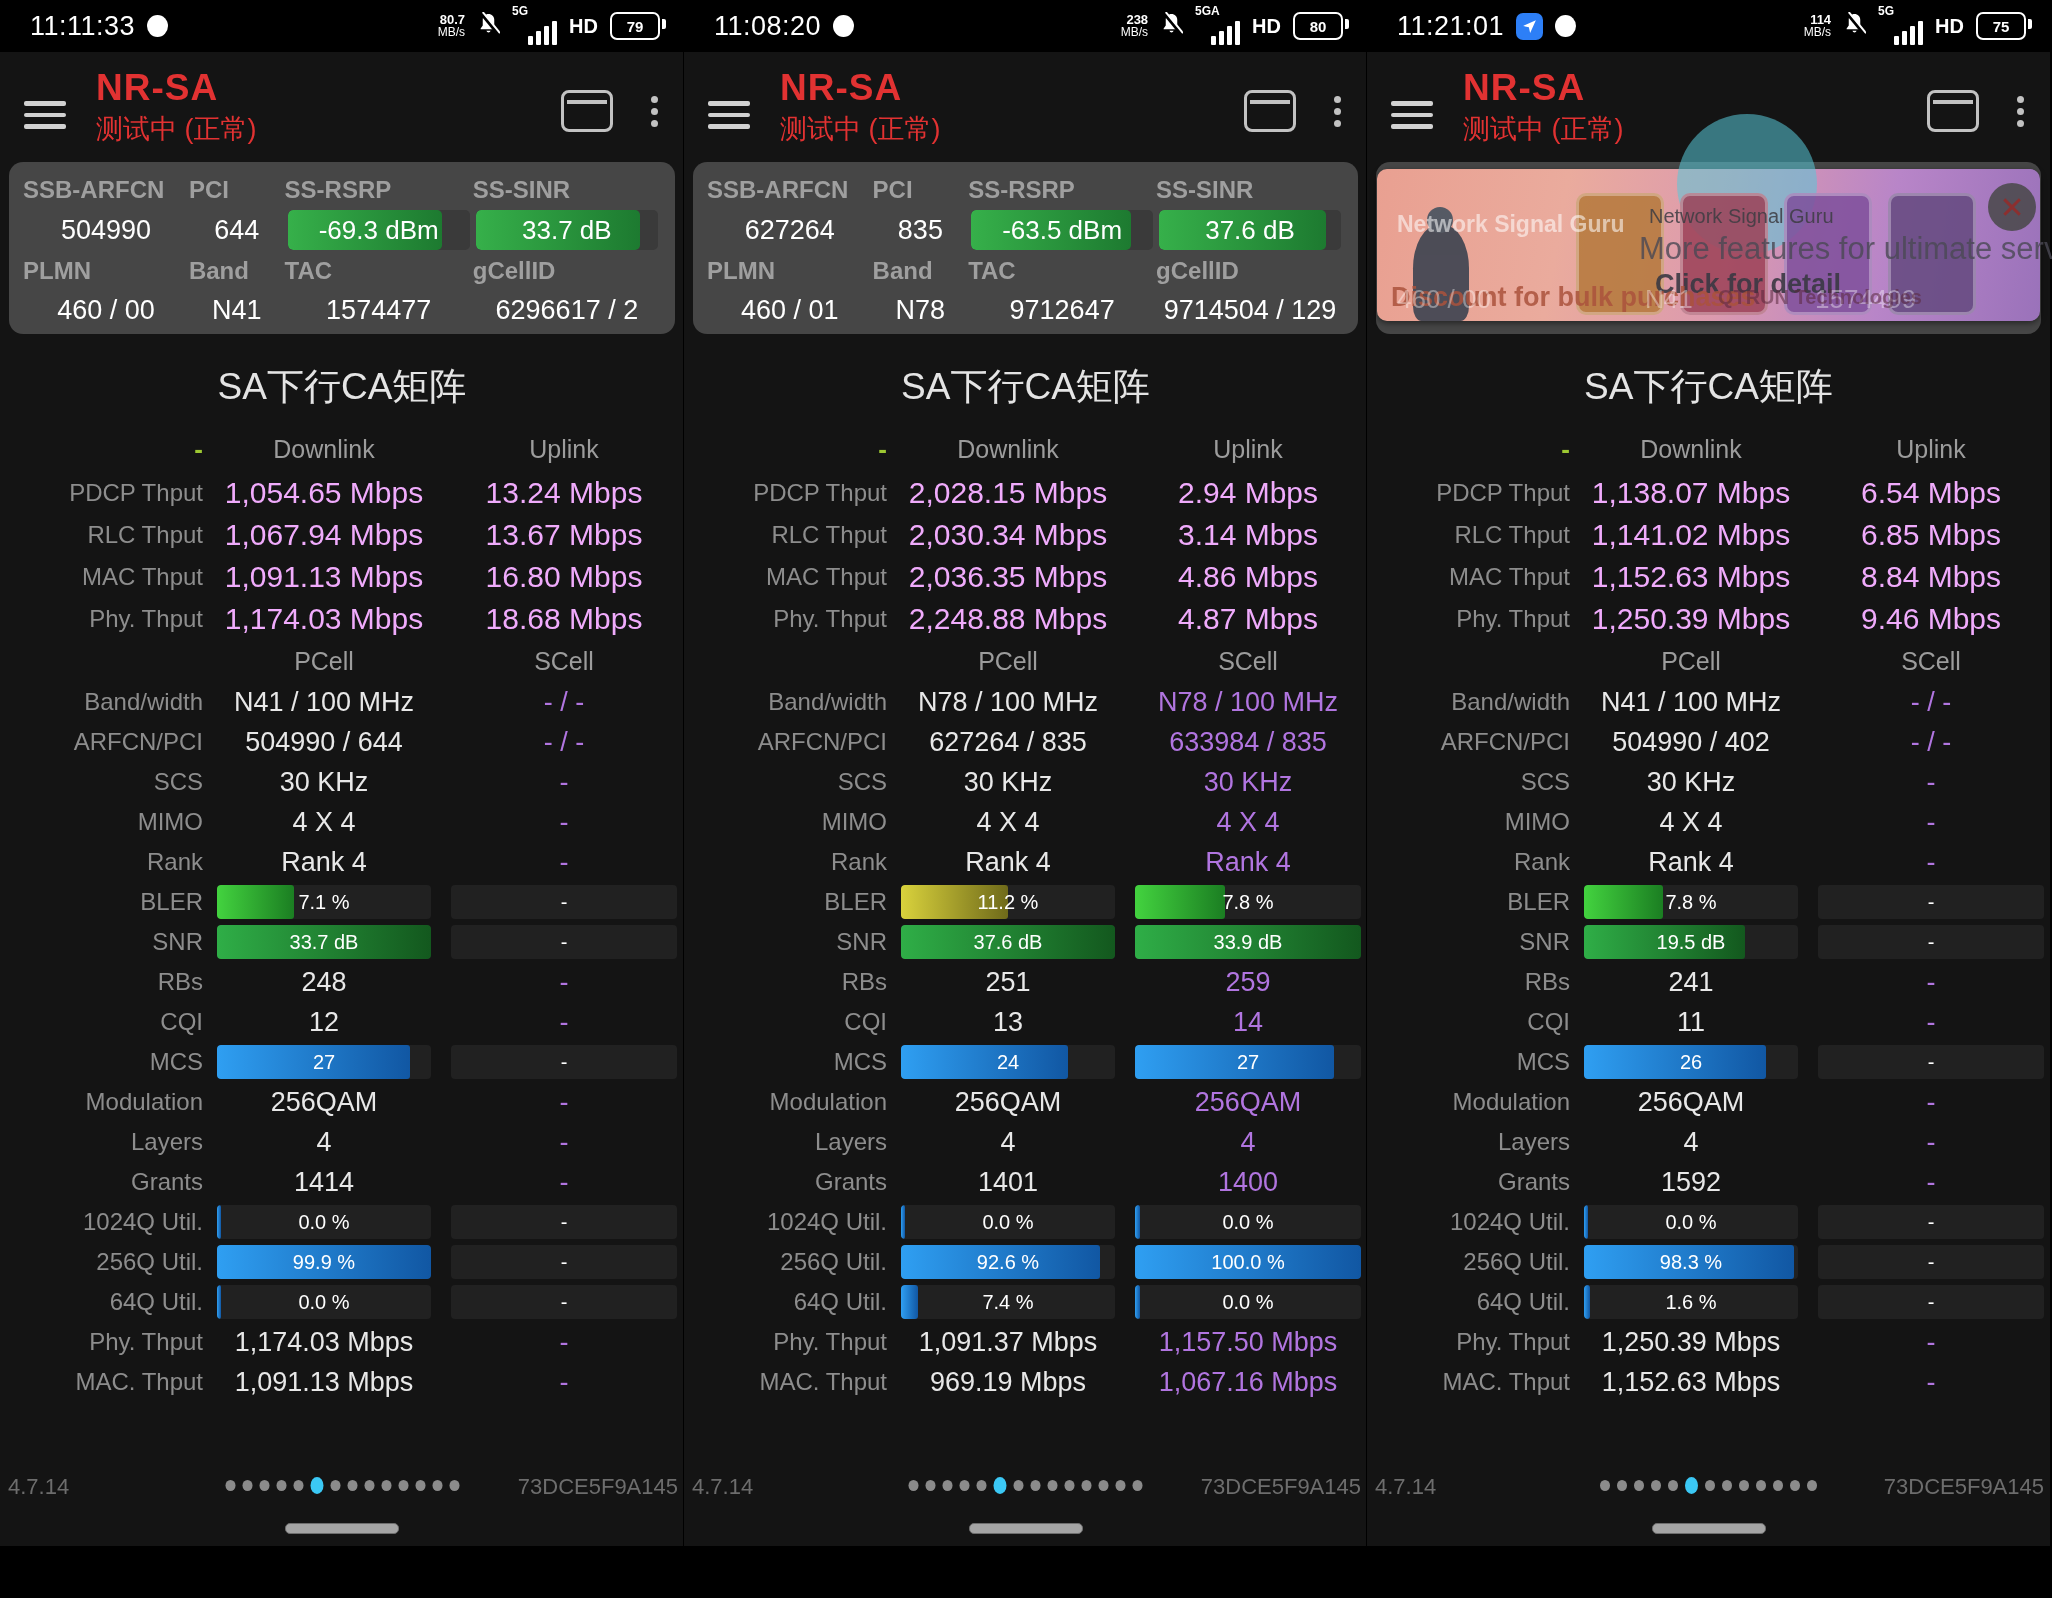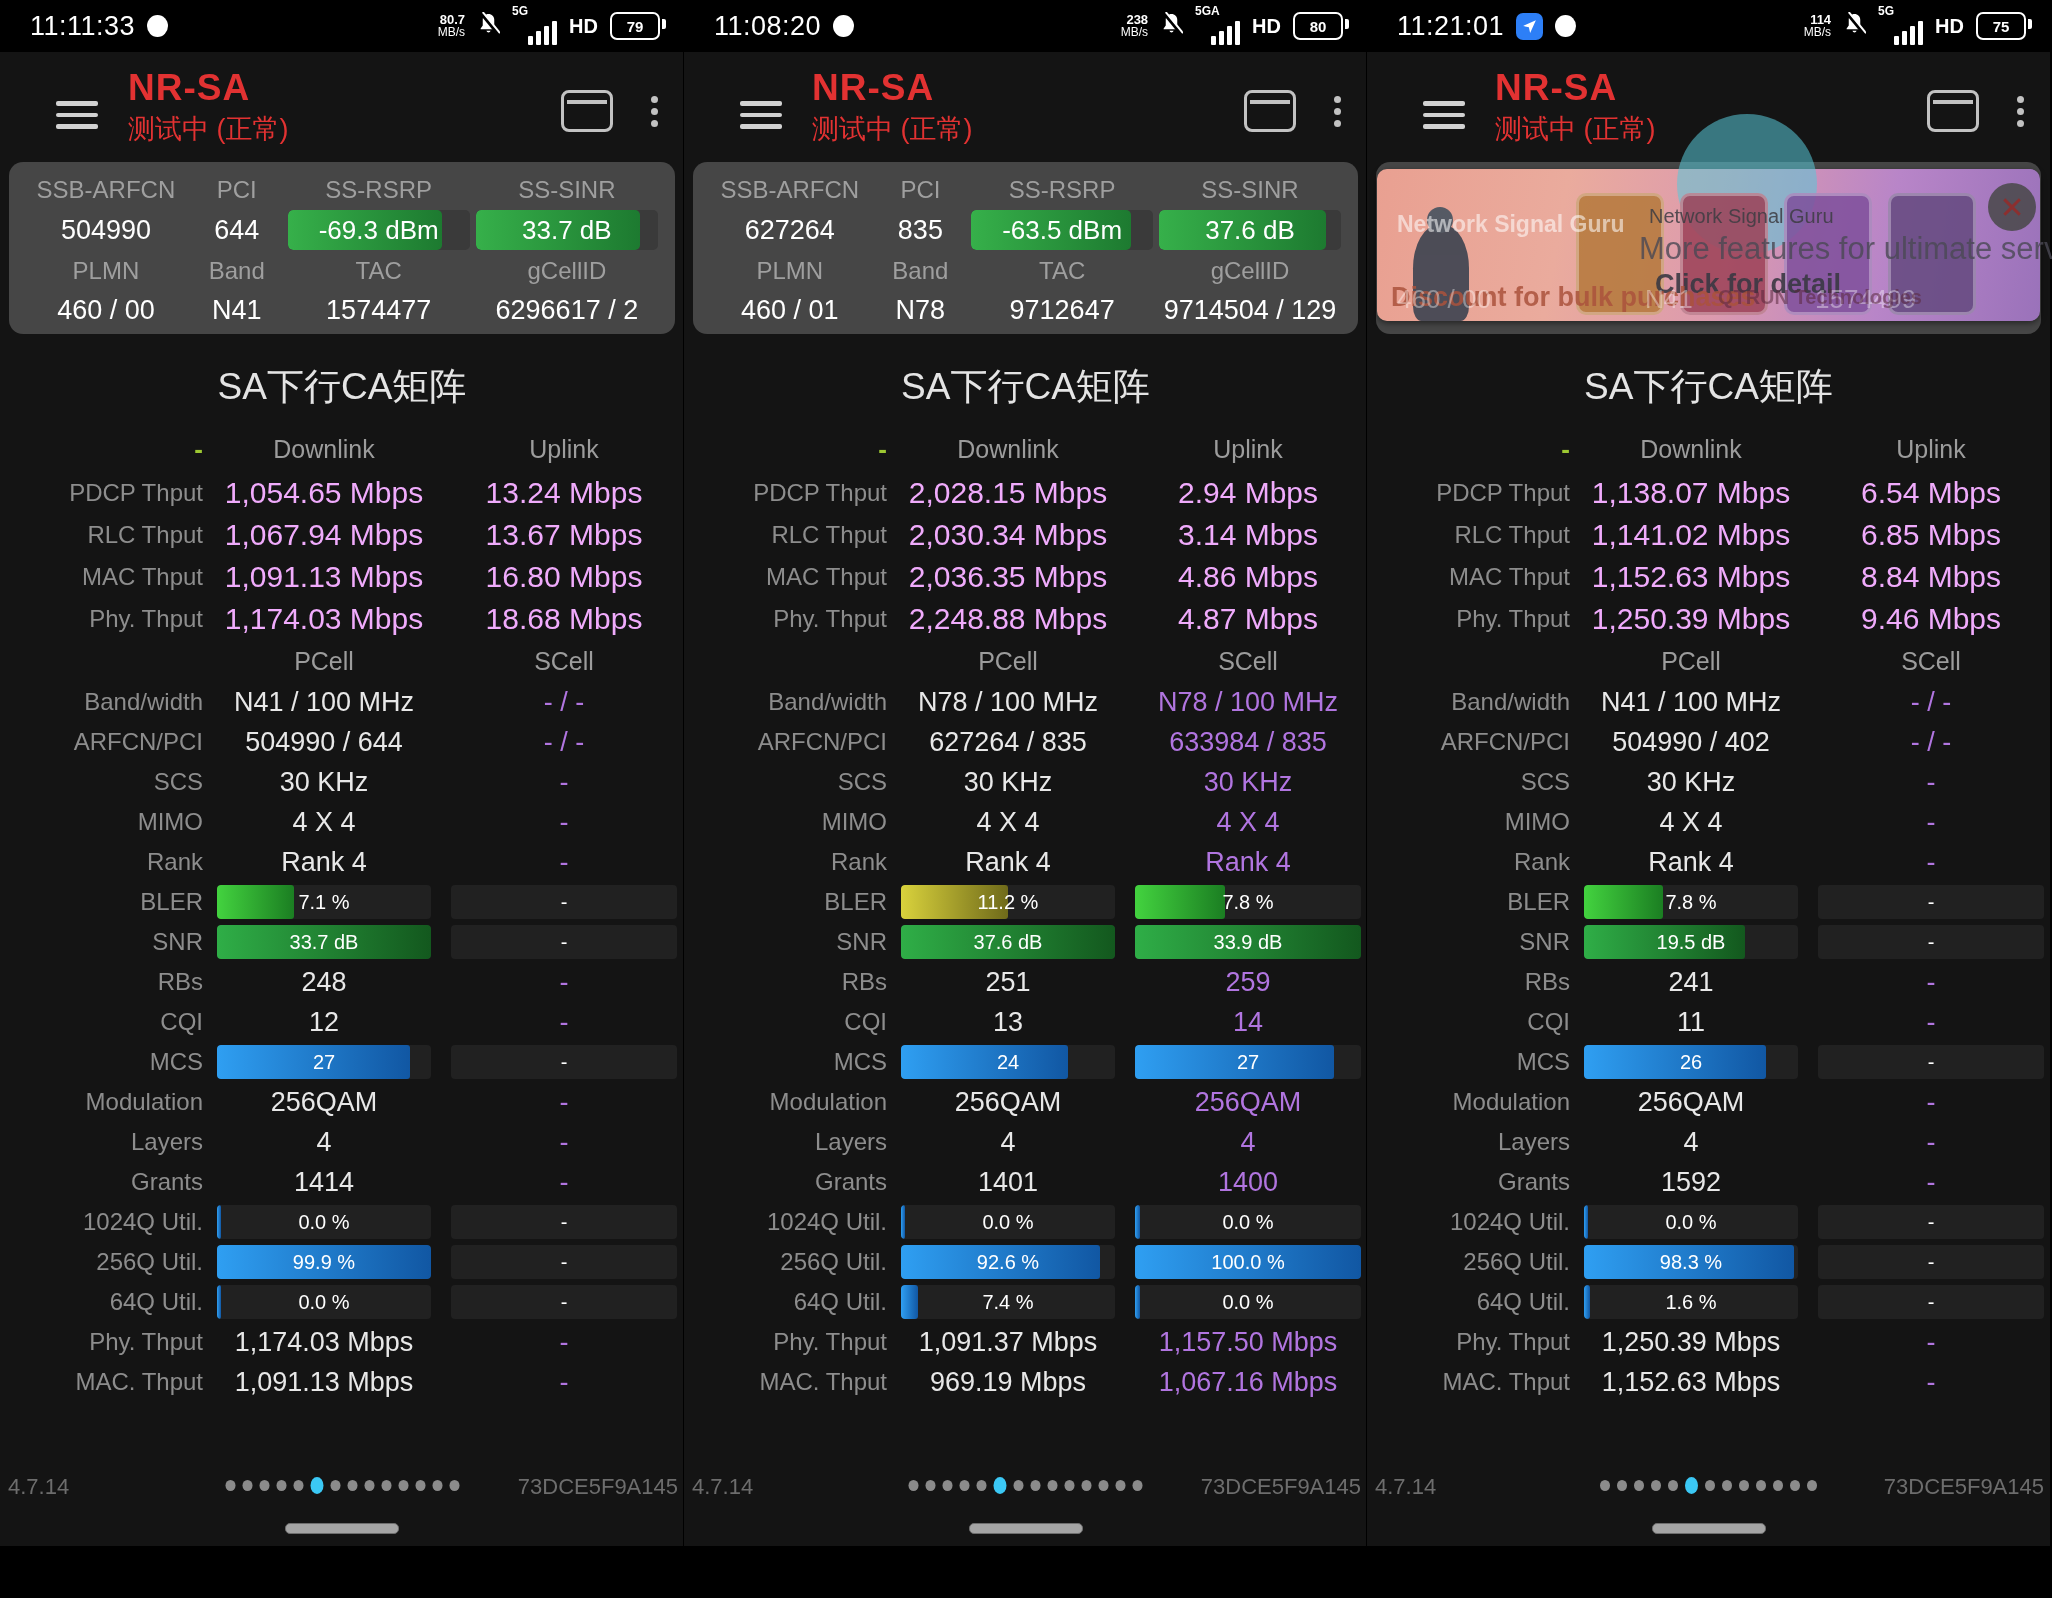--- a/index.html
+++ b/index.html
@@ -16,35 +16,35 @@
   .speed{display:flex;flex-direction:column;align-items:flex-end;color:#fff;font-size:13px;line-height:13px;font-weight:600;}
   .speed i{font-style:normal;font-weight:400;font-size:12px;}
   .sig{position:relative;display:flex;align-items:flex-end;gap:3px;height:30px;padding:10px 0 2px 16px;}
   .sig .net{position:absolute;top:-1px;left:0;color:#fff;font-size:12px;font-style:normal;font-weight:600;}
   .sig b{width:5px;background:#fff;border-radius:1px;display:block;}
   .hdtxt{color:#fff;font-size:20px;font-weight:700;}
   .batt{width:46px;height:24px;border:2.5px solid #fff;border-radius:7px;position:relative;display:flex;align-items:center;justify-content:center;color:#fff;font-size:15px;font-weight:600;}
   .batt::after{content:"";position:absolute;right:-7.5px;top:5px;width:4px;height:10px;background:#fff;border-radius:0 2px 2px 0;}
 
   
-  .appbar{display:flex;align-items:flex-start;padding:16px 26px 0 24px;height:104px;box-sizing:border-box;margin-left:32px;}
+  .appbar{display:flex;align-items:flex-start;padding:16px 26px 0 24px;height:104px;box-sizing:border-box;}
   .ham{margin-top:26px;cursor:pointer;}
   .ham span{display:block;width:42px;height:4.5px;background:#d2d2d2;margin:7px 0;border-radius:2px;}
   .titles{margin-left:30px;}
   .apptitle{font-size:37px;font-weight:700;letter-spacing:1px;line-height:40px;}
   .appsub{font-size:27px;margin-top:3px;}
   .abicons{margin-left:auto;display:flex;align-items:center;gap:38px;margin-top:22px;}
   .cardico{width:46px;height:36px;border:3.5px solid #c2c2c2;border-radius:8px;position:relative;}
   .cardico::after{content:"";position:absolute;left:3px;right:3px;top:7px;height:3.5px;background:#c2c2c2;}
   .kebab span{display:block;width:7px;height:7px;border-radius:50%;background:#c2c2c2;margin:5px 0;}
 
   
   .cellwrap{position:relative;margin:6px 9px 0;height:172px;}
   .cellpanel{position:absolute;inset:0;background:#464646;border-radius:14px;padding:12px 14px 8px;box-sizing:border-box;display:grid;grid-template-columns:26% 15% 29.5% 29.5%;grid-template-rows:32px 48px 34px 44px;align-items:center;}
-  .clabel{text-align:center;color:#9f9f9f;font-size:24px;}
+  .clabel{text-align:left;color:#9f9f9f;font-size:24px;font-weight:bold;}
   .cval{text-align:center;color:#fff;font-size:27px;}
   .meter{height:40px;border-radius:5px;background:#3a3a3a;position:relative;overflow:hidden;margin:0 3px;}
   .meter .fill{position:absolute;left:0;top:0;bottom:0;border-radius:5px;background:linear-gradient(90deg,#36b04a,#1d7a30);}
   .meter span{position:relative;display:block;text-align:center;line-height:40px;color:#fff;font-size:26px;}
 
   
   .adbanner{position:absolute;left:1px;right:1px;top:7px;height:152px;border-radius:10px;overflow:visible;background:linear-gradient(100deg,#e9a091 0%,#eaab9d 28%,#dc9aae 52%,#b885c8 76%,#9a72ba 100%);box-shadow:0 2px 6px rgba(0,0,0,.5);}
   .adbanner .blob{position:absolute;left:300px;top:-55px;width:140px;height:140px;border-radius:50%;background:#58c8d8;opacity:.55;}
   .adbanner .wm{position:absolute;left:20px;top:42px;font-size:23px;font-weight:700;color:rgba(255,255,255,.55);}
   .adbanner .brand{position:absolute;left:272px;top:36px;font-size:20px;color:rgba(60,60,66,.85);}

